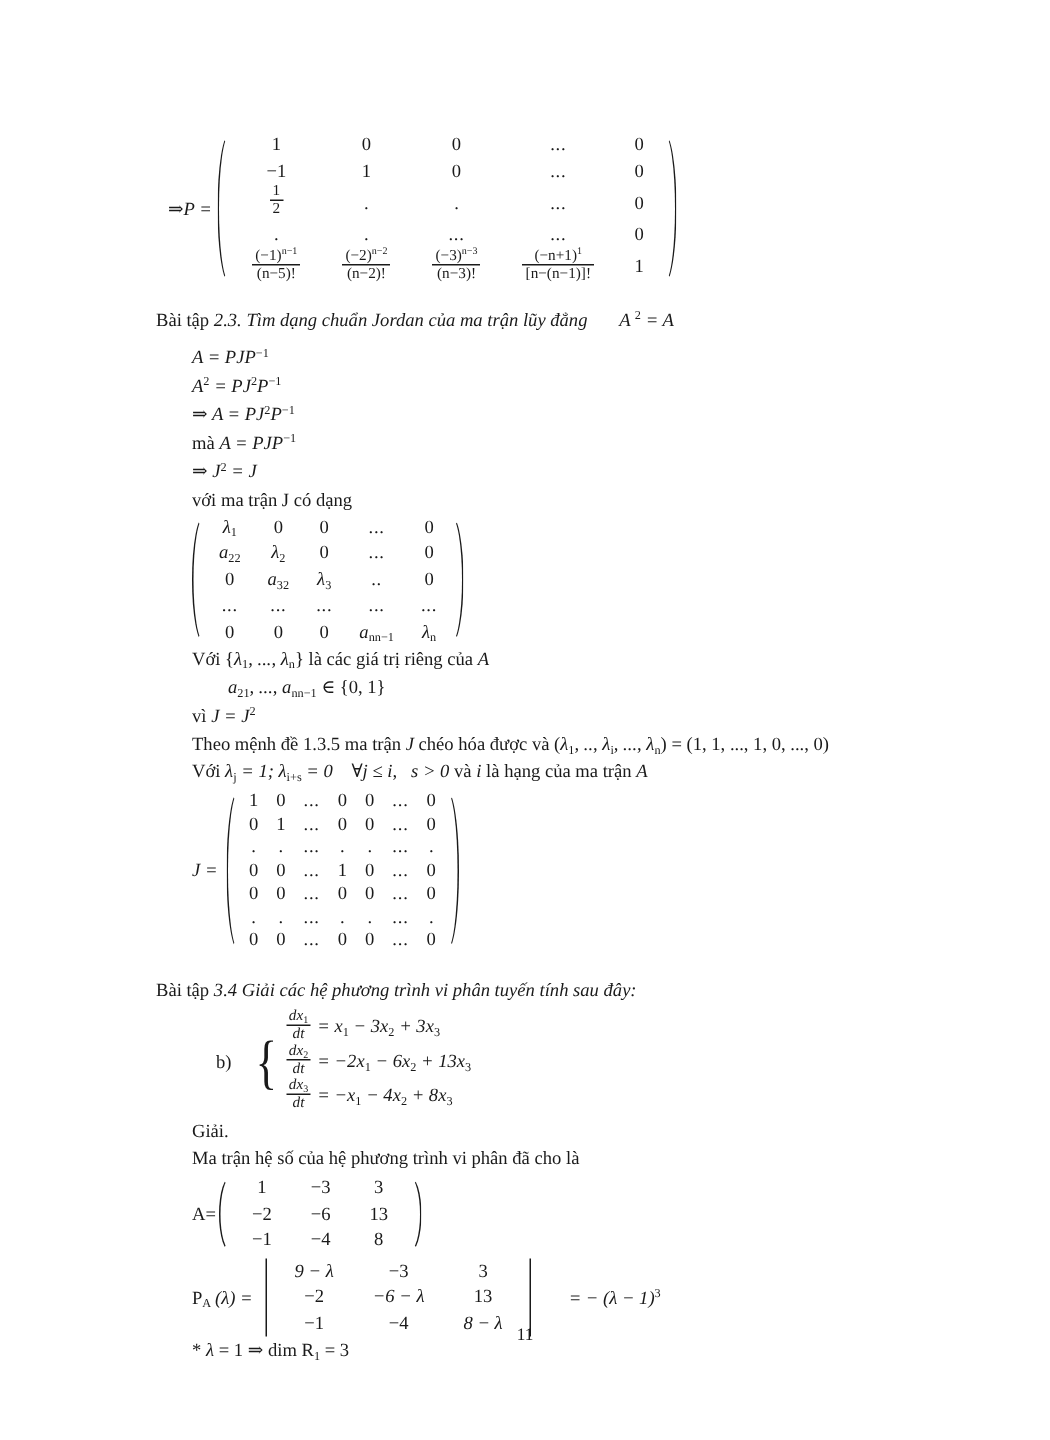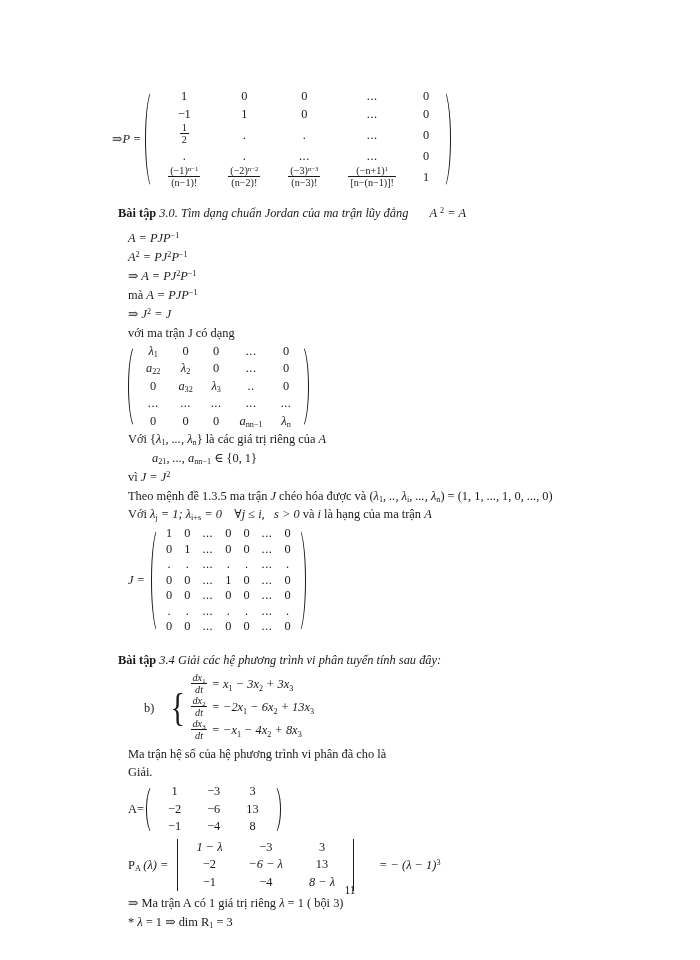--- a/index.html
+++ b/index.html
@@ -110,23 +110,22 @@
     line-height: 1.52;
   }
   .indent-1 { padding-left: 24px; }
 
   .exheading {
     font-size: 12.4px;
     margin-top: 14px;
     margin-bottom: 4px;
   }
   .exheading .lbl {
-    font-weight: bold;
+    font-weight: normal;
     font-style: normal;
-    margin-left: 14px;
   }
   .exheading .body {
     font-style: italic;
   }
 
   .big-eq-row {
     display: flex;
     align-items: center;
     white-space: nowrap;
     font-size: 12.4px;
@@ -196,35 +195,35 @@
             <td>0</td>
           </tr>
           <tr>
             <td>.</td>
             <td>.</td>
             <td class="dots">...</td>
             <td class="dots">...</td>
             <td>0</td>
           </tr>
           <tr>
-            <td><span class="frac"><span class="n">(−1)<sup>n−1</sup></span><span class="d">(n−1)!</span></span></td>
+            <td><span class="frac"><span class="n">(−1)<sup>n−1</sup></span><span class="d">(n−5)!</span></span></td>
             <td><span class="frac"><span class="n">(−2)<sup>n−2</sup></span><span class="d">(n−2)!</span></span></td>
             <td><span class="frac"><span class="n">(−3)<sup>n−3</sup></span><span class="d">(n−3)!</span></span></td>
             <td><span class="frac"><span class="n">(−n+1)<sup>1</sup></span><span class="d">[n−(n−1)]!</span></span></td>
             <td>1</td>
           </tr>
         </tbody>
           </table>
         <span class="paren right"></span>
       </span>
     </div>
 
     <div class="exheading" style="margin-top:16px;">
       <span class="lbl">Bài tập</span>
-      <span class="body">3.0.</span>
+      <span class="body">2.3.</span>
       <span class="body">Tìm dạng chuẩn Jordan của ma trận lũy đẳng</span>
       <span style="display:inline-block;width:18px;"></span><span class="math"><span>A</span> <sup>2</sup> <span>= A</span></span>
     </div>
 
     <div class="indent-1" style="margin-top:8px;">
       <div class="eqline math">
         A = PJP<sup>−1</sup>
       </div>
       <div class="eqline math">
         A<sup>2</sup> = PJ<sup>2</sup>P<sup>−1</sup>
@@ -401,22 +400,22 @@
             = −2x<sub>1</sub> − 6x<sub>2</sub> + 13x<sub>3</sub>
           </div>
           <div class="row math">
             <span class="frac"><span class="n">dx<sub>3</sub></span><span class="d">dt</span></span>
             = −x<sub>1</sub> − 4x<sub>2</sub> + 8x<sub>3</sub>
           </div>
         </span>
       </div>
 
       <div class="indent-1" style="margin-top:2px;">
+        <div class="textline">Giải.</div>
         <div class="textline">Ma trận hệ số của hệ phương trình vi phân đã cho là</div>
-        <div class="textline">Giải.</div>
 
         <div class="big-eq-row" style="margin-top:1px;">
           <span class="lead" style="margin-right:2px;">A=</span>
           <span class="matrix">
             <span class="paren left"></span>
             <table class="mgrid wide">
               <tbody>
                   <tr>
                 <td>1</td>
                 <td>−3</td>
@@ -440,21 +439,21 @@
 
         <div class="big-eq-row" style="margin-top:3px;">
           <span class="lead" style="margin-right:4px;">
             <span>P</span><sub>A</sub> <span class="math">(λ) =</span>
           </span>
           <span class="matrix">
             <span class="vbar"></span>
             <table class="mgrid wide">
               <tbody>
                   <tr>
-                <td class="math">1 − λ</td>
+                <td class="math">9 − λ</td>
                 <td>−3</td>
                 <td>3</td>
               </tr>
               <tr>
                 <td>−2</td>
                 <td class="math">−6 − λ</td>
                 <td>13</td>
               </tr>
               <tr>
                 <td>−1</td>
@@ -463,23 +462,20 @@
               </tr>
             </tbody>
               </table>
             <span class="vbar"></span>
           </span>
           <span class="math" style="margin-left:20px;">
             = − (λ − 1)<sup>3</sup>
           </span>
         </div>
 
-        <div class="textline" style="margin-top:3px;">
-          ⇒ Ma trận A có 1 giá trị riêng <span class="math">λ</span> = 1 ( bội 3)
-        </div>
         <div class="textline">
           * <span class="math">λ</span> = 1 ⇒ dim R<sub>1</sub> = 3
         </div>
       </div>
     </div>
 
   </div>
 
   <div class="pagenum">11</div>
 </div>

